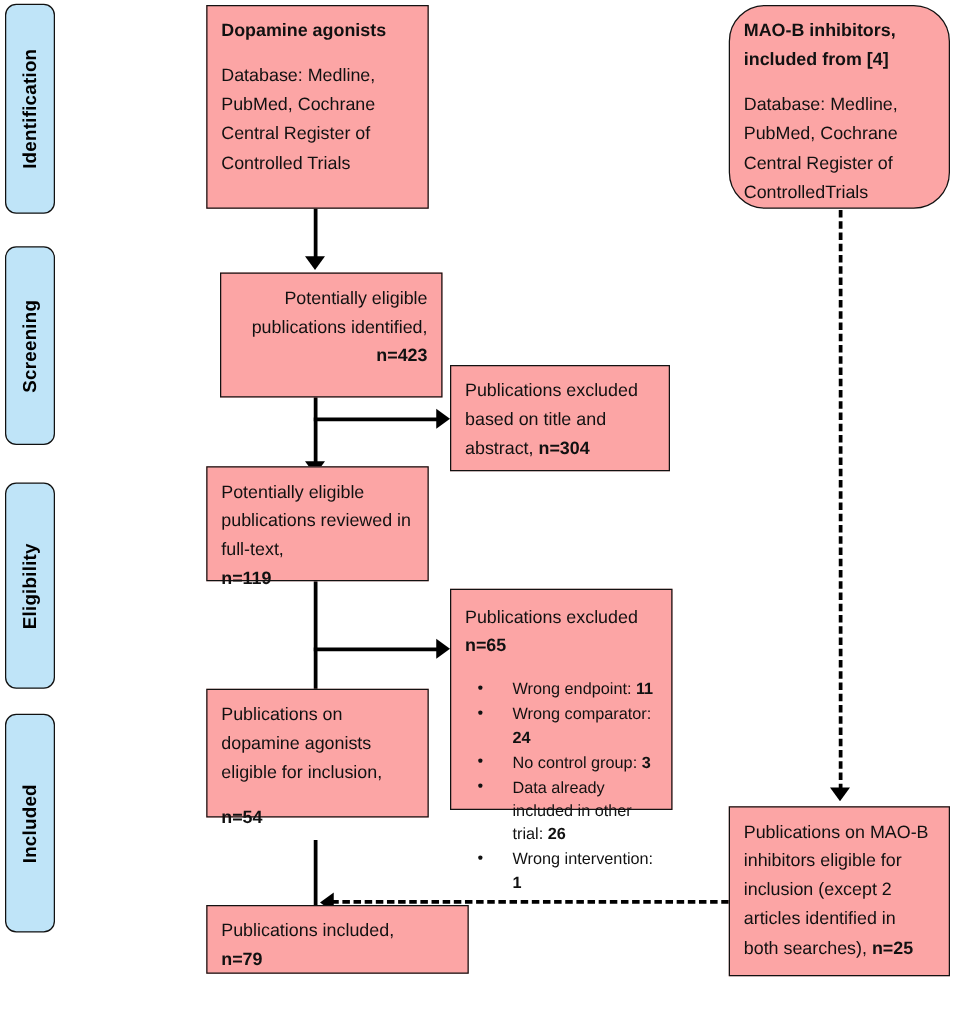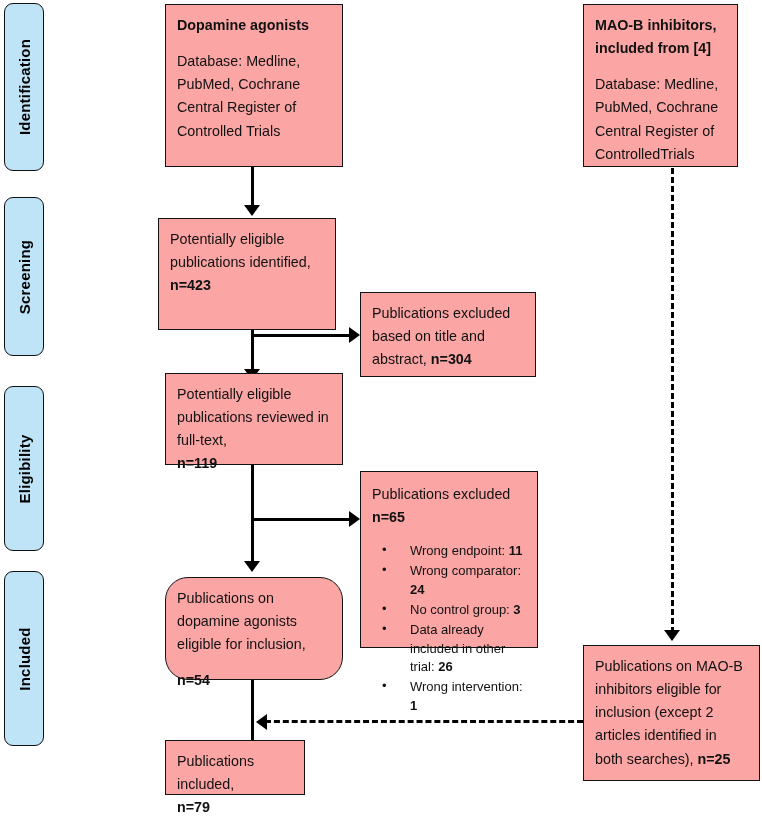--- a/index.html
+++ b/index.html
@@ -175,26 +175,26 @@
   <div class="arrow-down" style="left:664px; top:630px;"></div>
 
   <div class="h-dash" style="left:265px; top:720px; width:318px;"></div>
   <div class="arrow-left" style="left:256px; top:714px;"></div>
 
   <div class="flow-box" style="left:165px; top:4px; width:178px; height:163px;">
     <span class="box-title">Dopamine agonists</span>
     <span class="box-text">Database: Medline, PubMed, Cochrane Central Register of Controlled Trials</span>
   </div>
 
-  <div class="flow-box" style="left:583px; top:4px; width:155px; height:163px;">
+  <div class="flow-box" style="left:583px; top:4px; width:177px; height:163px;border-radius:29px;">
     <span class="box-title">MAO-B inhibitors, included from [4]</span>
     <span class="box-text">Database: Medline, PubMed, Cochrane Central Register of ControlledTrials</span>
   </div>
 
-  <div class="flow-box" style="left:158px; top:218px; width:178px; height:112px;">
+  <div class="flow-box" style="left:176px; top:218px; width:178px; height:100px;text-align:right;">
     <span class="box-text"><span>Potentially eligible publications identified, </span><b>n=423</b></span>
   </div>
 
   <div class="flow-box" style="left:360px; top:292px; width:176px; height:85px;">
     <span class="box-text"><span>Publications excluded based on title and abstract, </span><b>n=304</b></span>
   </div>
 
   <div class="flow-box" style="left:165px; top:373px; width:178px; height:92px;">
     <span class="box-text">Potentially eligible publications reviewed in full-text,</span>
     <span class="box-text b">n=119</span>
@@ -205,27 +205,27 @@
     <span class="box-text b">n=65</span>
     <ul class="bullet-list">
       <li><span>Wrong endpoint: </span><b>11</b></li>
       <li><span>Wrong comparator: </span><b>24</b></li>
       <li><span>No control group: </span><b>3</b></li>
       <li><span>Data already included in other trial: </span><b>26</b></li>
       <li><span>Wrong intervention: </span><b>1</b></li>
     </ul>
   </div>
 
-  <div class="flow-box" style="left:165px; top:577px; width:178px; height:103px;border-radius:23px;">
+  <div class="flow-box" style="left:165px; top:551px; width:178px; height:103px;">
     <span class="box-text">Publications on dopamine agonists eligible for inclusion,</span>
     <span class="box-text b spaced-top">n=54</span>
   </div>
 
   <div class="flow-box" style="left:583px; top:645px; width:177px; height:136px;">
     <span class="box-text"><span>Publications on MAO-B inhibitors eligible for inclusion (except 2 articles identified in both searches), </span><b>n=25</b></span>
   </div>
 
-  <div class="flow-box" style="left:165px; top:740px; width:140px; height:55px;">
+  <div class="flow-box" style="left:165px; top:724px; width:210px; height:55px;">
     <span class="box-text"><span>Publications included, </span></span>
     <span class="box-text b">n=79</span>
   </div>
 
 </div>
 
 </body></html>

